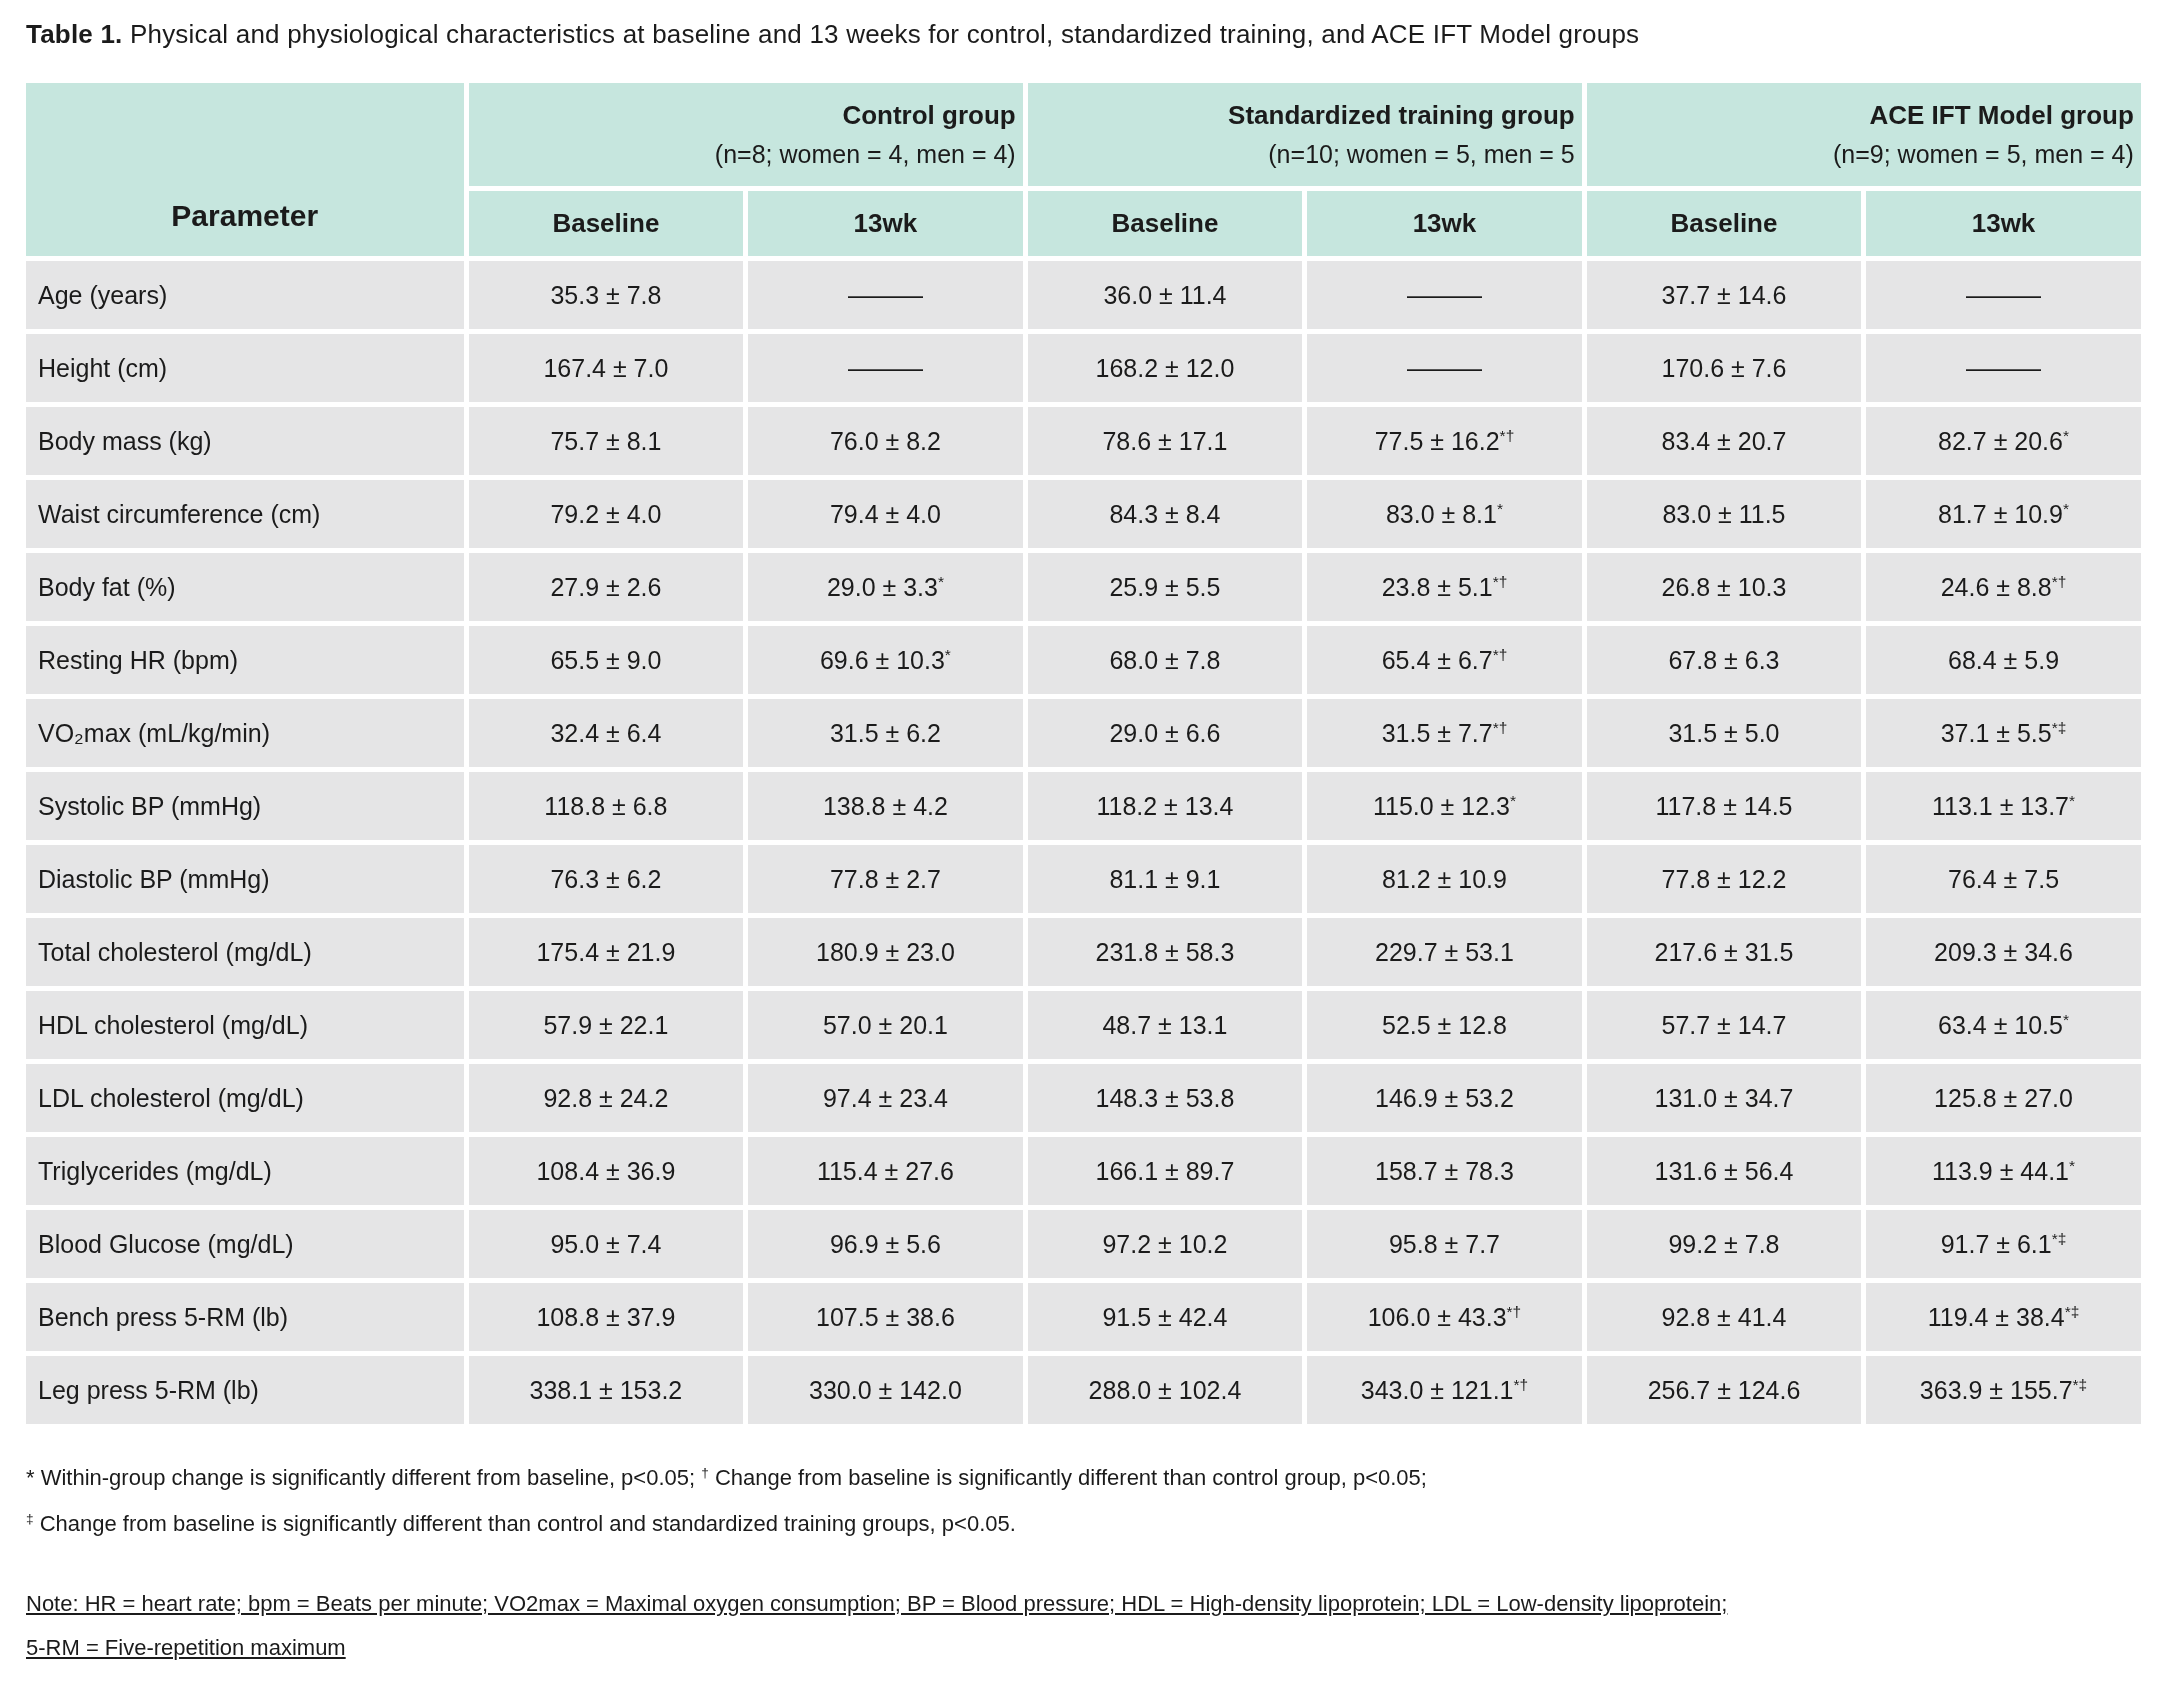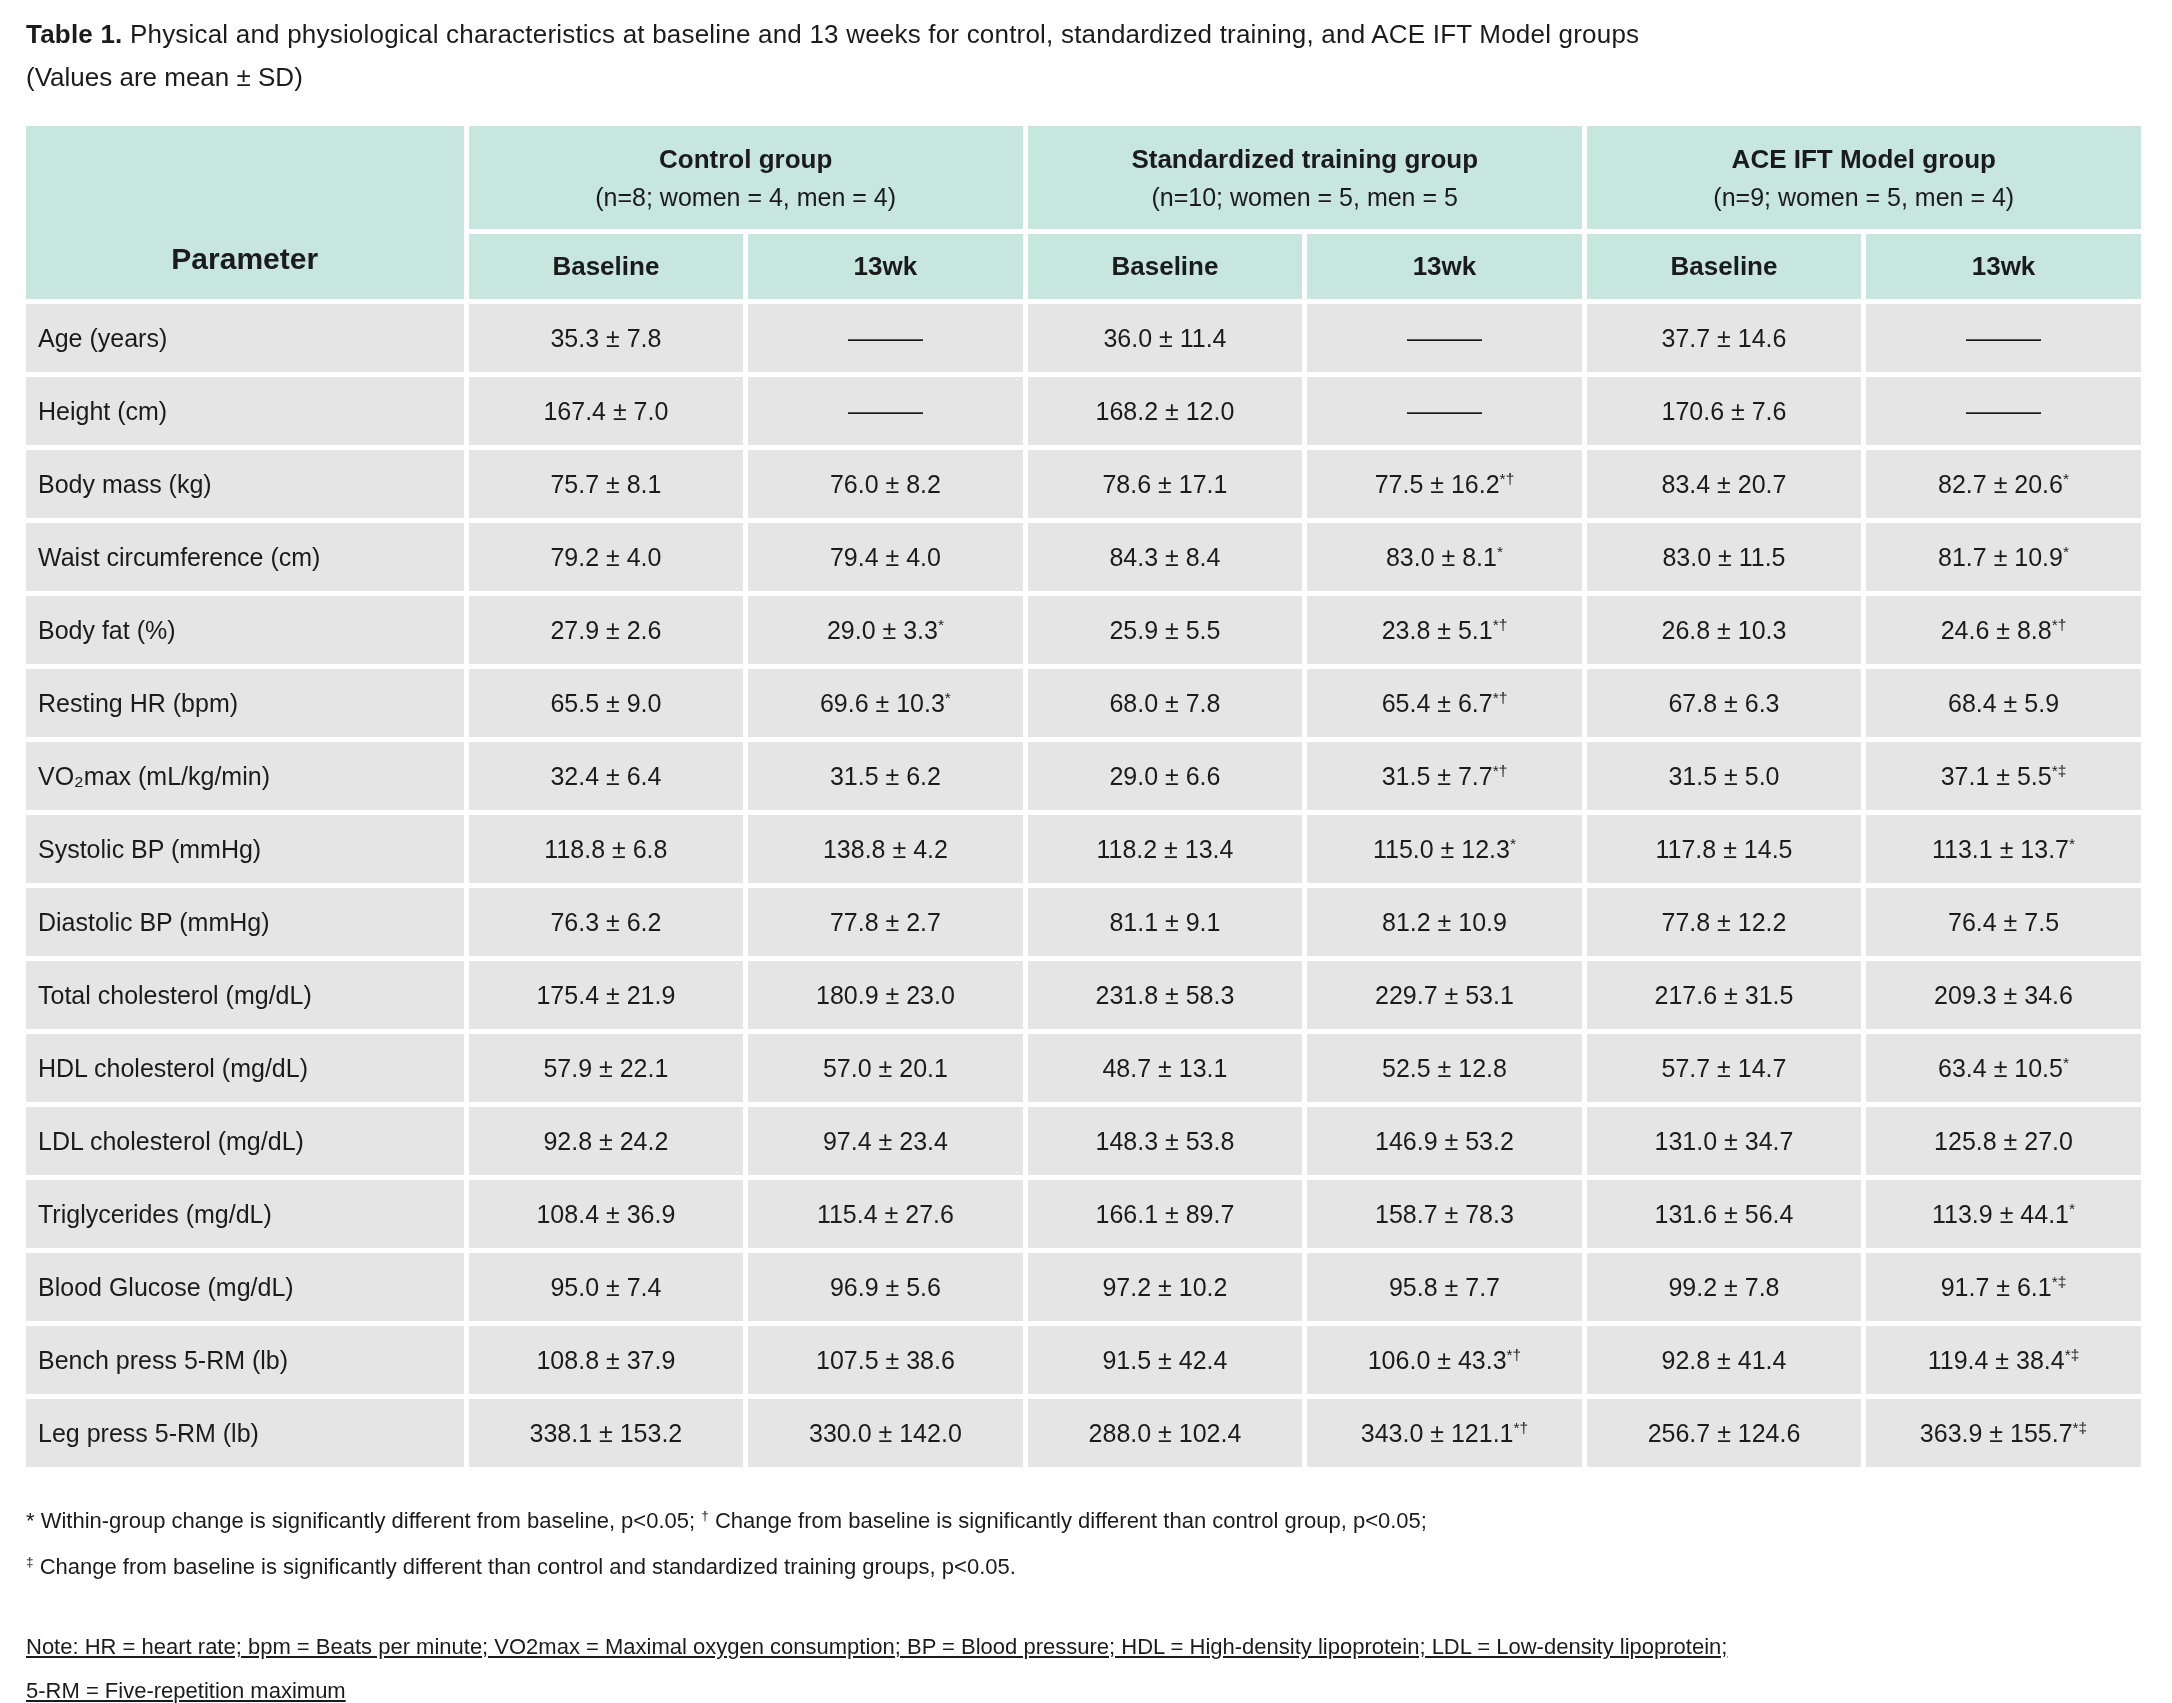--- a/index.html
+++ b/index.html
@@ -37,21 +37,21 @@
   }
   col.param-col  { width: 437px; }
   col.value-col  { width: 274px; }
   td, th {
     font-size: 25px;
     overflow: hidden;
   }
   th.group-cell {
     background: var(--teal, #c6e6de);
     height: 103px;
-    text-align: center;
+    text-align: right;
     vertical-align: middle;
     font-weight: normal;
     padding: 0 7px;
   }
   .group-name { font-weight: bold; font-size: 26px; display: block; margin-bottom: 8.7px; }
   .group-detail { font-weight: normal; font-size: 25px; display: block; }
   th.corner-cell {
     background: var(--teal, #c6e6de);
     text-align: center;
     vertical-align: bottom;
@@ -98,21 +98,20 @@
     line-height: 1.3;
     text-decoration: underline;
   }
 </style>
 </head>
 <body>
 
 <div class="page">
 
   <p class="title-line"><span class="title-label">Table 1.</span><span> Physical and physiological characteristics at baseline and 13 weeks for control, standardized training, and ACE IFT Model groups</span></p>
-  <p class="subtitle">(Values are mean ± SD)</p>
 
   <table class="data-table">
     <colgroup>
       <col class="param-col">
       <col class="value-col">
         <col class="value-col">
       <col class="value-col">
         <col class="value-col">
       <col class="value-col">
         <col class="value-col">

